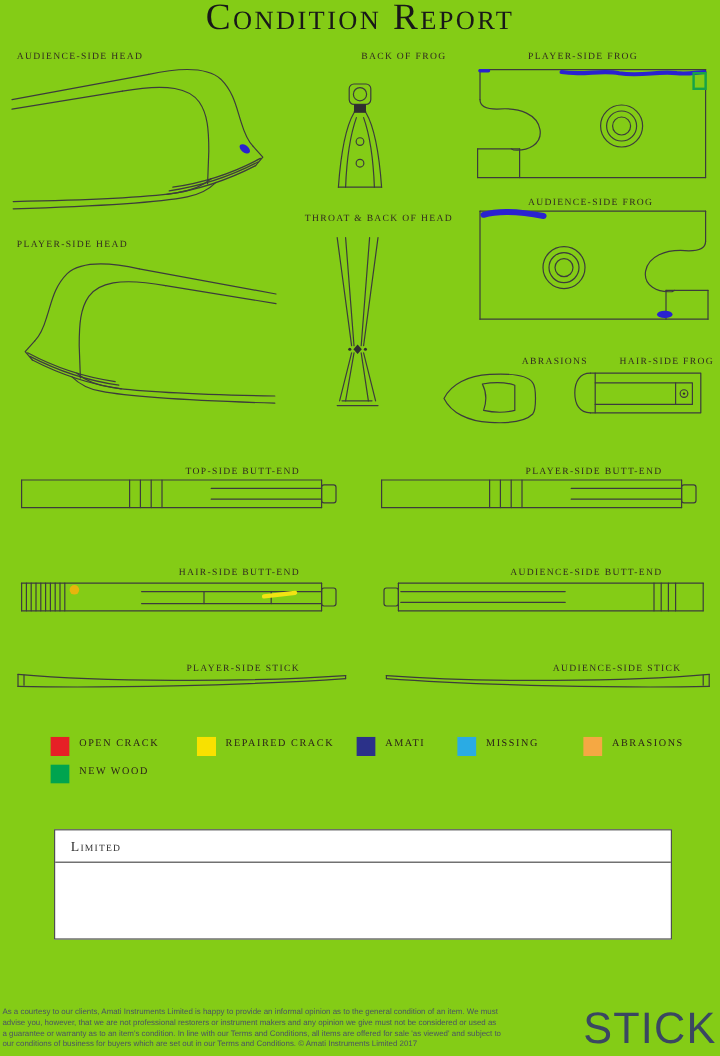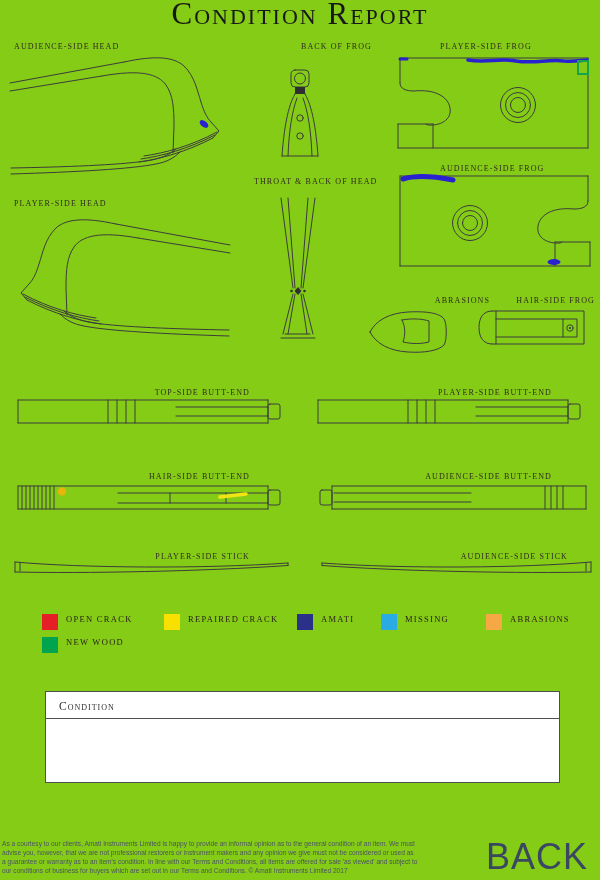--- a/index.html
+++ b/index.html
@@ -293,25 +293,25 @@
     <span class="lab">ABRASIONS</span>
   </div>
   <div class="leg" style="left:42px;top:637px">
     <svg width="16" height="16">
         <rect width="16" height="16" fill="#00a44f"></rect>
       </svg>
     <span class="lab">NEW WOOD</span>
   </div>
 
   <div class="cbox">
-    <div class="chead">Condition</div>
+    <div class="chead">Limited</div>
     <div class="cbody"></div>
   </div>
 
   <div class="ftext">
     <div>As a courtesy to our clients, Amati Instruments Limited is happy to provide an informal opinion as to the general condition of an item. We must</div>
     <div>advise you, however, that we are not professional restorers or instrument makers and any opinion we give must not be considered or used as</div>
     <div>a guarantee or warranty as to an item's condition. In line with our Terms and Conditions, all items are offered for sale 'as viewed' and subject to</div>
     <div>our conditions of business for buyers which are set out in our Terms and Conditions. © Amati Instruments Limited 2017</div>
   </div>
-  <div class="logo">BACK</div>
+  <div class="logo">STICK</div>
 
 </div>
 
 </body></html>

